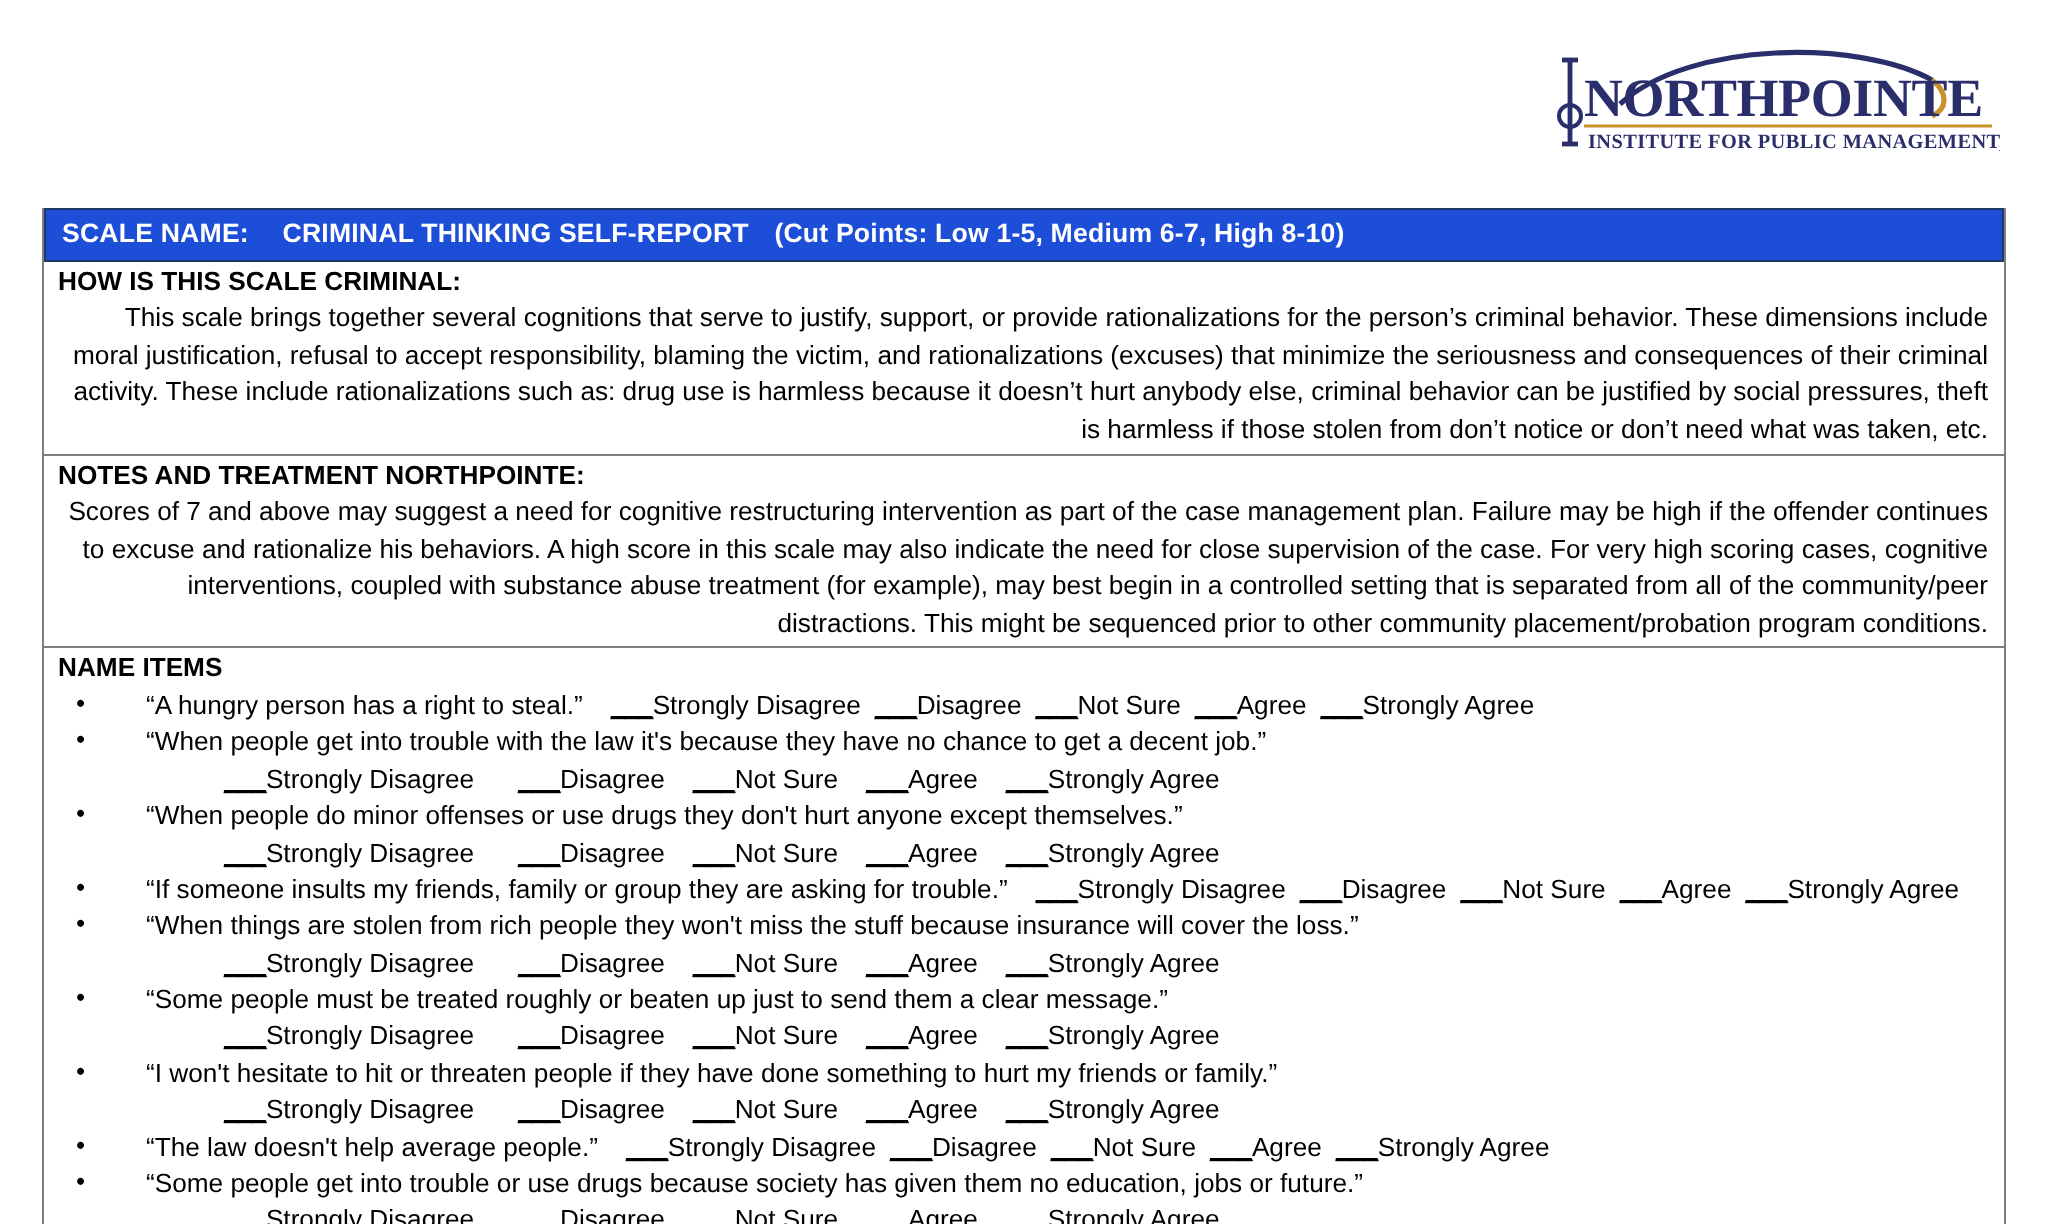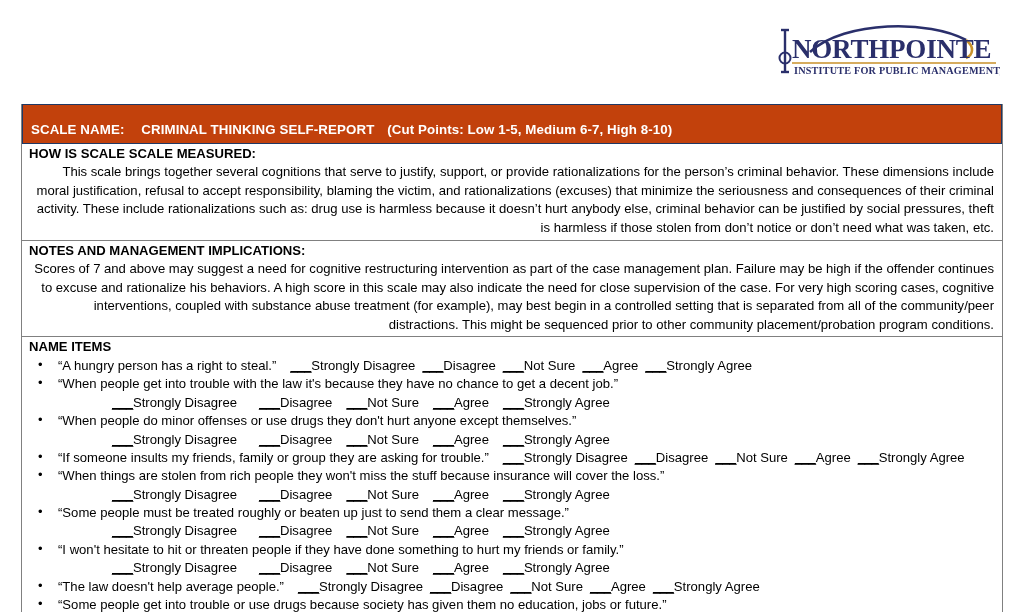--- a/index.html
+++ b/index.html
@@ -33,26 +33,26 @@
     left: 21px;
     top: 104px;
     width: 982px;
     border: 1px solid #808080;
     border-top: none;
     box-sizing: border-box;
     background: #ffffff;
   }
 
   .header-bar {
-    background: #c2410c;
+    background: #1d4ed8;
     color: #ffffff;
     font-weight: bold;
     font-size: 13.3px;
     letter-spacing: 0.1px;
-    padding: 17px 0 4px 8px;
+    padding: 4px 0 4px 8px;
     white-space: nowrap;
     line-height: 1.25;
     border: 1px solid #1F3864;
     box-sizing: border-box;
   }
   .header-bar .hb-label { margin-right: 13px; }
   .header-bar .hb-name  { margin-right: 9px; }
 
   .section {
     border-bottom: 1px solid #808080;
@@ -89,21 +89,21 @@
     line-height: 1.405;
   }
   ul.items > li::before {
     content: "\2022";
     position: absolute;
     left: 10px;
     top: -1px;
     font-size: 13px;
     line-height: 1.405;
   }
-  .item-stem { white-space: nowrap; }
+  .item-stem { white-space: nowrap; margin-left: 15px; }
   .opt-inline { white-space: nowrap; }
   .opt-line {
     display: block;
     padding-left: 54px;
     white-space: nowrap;
   }
   .blank { letter-spacing: -0.3px; text-decoration: underline; }
   .sp-sm { display: inline-block; width: 7px; }
   .sp-md { display: inline-block; width: 14px; }
   .sp-lg { display: inline-block; width: 22px; }
@@ -131,28 +131,28 @@
 
 <div id="scale-table">
 
   <div class="header-bar">
     <span class="hb-label">SCALE NAME:</span>
     <span class="hb-name">CRIMINAL THINKING SELF-REPORT</span>
     <span>(Cut Points:  Low 1-5,  Medium 6-7,  High 8-10)</span>
   </div>
 
   <div class="section">
-    <div class="section-title"><span>HOW IS SCALE SCALE MEASURED</span><span>:</span></div>
+    <div class="section-title"><span>HOW IS THIS SCALE CRIMINAL</span><span>:</span></div>
     <div class="section-body">
       <p>This scale brings together several cognitions that serve to justify, support, or provide rationalizations for the person’s criminal behavior.  These dimensions include moral justification, refusal to accept responsibility, blaming the victim, and rationalizations (excuses) that minimize the seriousness and consequences of their criminal activity.  These include rationalizations such as: drug use is  harmless because it doesn’t hurt anybody else, criminal behavior can be justified by social pressures, theft is harmless if those stolen from don’t notice or don’t need what was taken, etc.</p>
     </div>
   </div>
 
   <div class="section">
-    <div class="section-title">NOTES AND MANAGEMENT IMPLICATIONS:</div>
+    <div class="section-title">NOTES AND TREATMENT NORTHPOINTE:</div>
     <div class="section-body">
       <p>Scores of 7 and above may suggest a need for cognitive restructuring intervention as part of the case management plan.  Failure may be high if the offender continues to excuse and rationalize his behaviors.  A high score in this scale may also indicate the need for close supervision of the case.  For very high scoring cases, cognitive interventions, coupled with substance abuse treatment (for example), may best begin in a controlled setting that is separated from all of the community/peer distractions.  This might be sequenced prior to other community placement/probation program conditions.</p>
     </div>
   </div>
 
   <div class="section" id="items-section">
     <div class="section-title">NAME ITEMS</div>
     <ul class="items" id="items-list">
         <li><span class="item-stem">“A hungry person has a right to steal.”</span><span class="opt-inline"><span class="sp-md"></span><span><span class="blank">___</span><span>Strongly Disagree</span></span><span class="sp-sm"></span><span><span class="blank">___</span><span>Disagree</span></span><span class="sp-sm"></span><span><span class="blank">___</span><span>Not Sure</span></span><span class="sp-sm"></span><span><span class="blank">___</span><span>Agree</span></span><span class="sp-sm"></span><span><span class="blank">___</span><span>Strongly Agree</span></span></span></li>
         <li><span class="item-stem">“When people get into trouble with the law it's because they have no chance to get a decent job.”</span><span class="opt-line"><span><span class="blank">___</span><span>Strongly Disagree</span></span><span class="sp-lg"></span><span><span class="blank">___</span><span>Disagree</span></span><span class="sp-md"></span><span><span class="blank">___</span><span>Not Sure</span></span><span class="sp-md"></span><span><span class="blank">___</span><span>Agree</span></span><span class="sp-md"></span><span><span class="blank">___</span><span>Strongly Agree</span></span></span></li>

